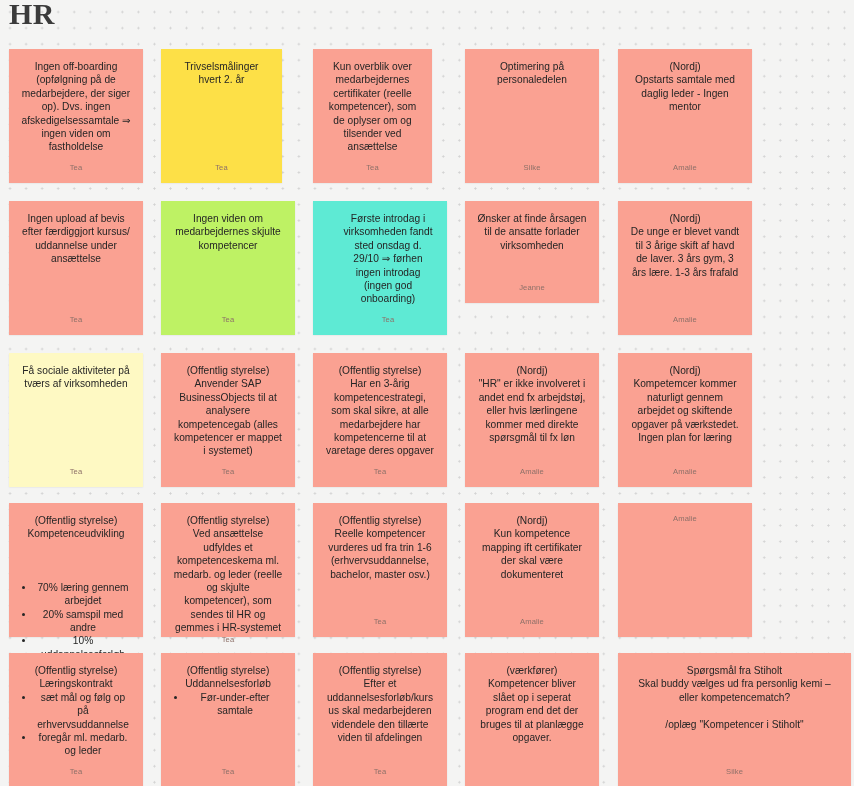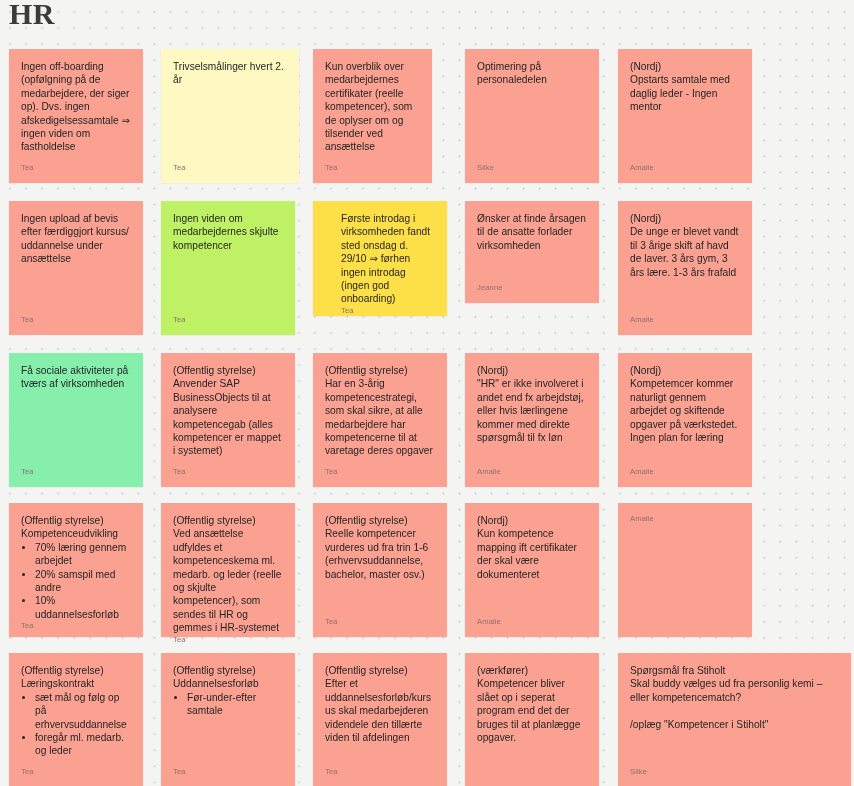--- a/index.html
+++ b/index.html
@@ -36,20 +36,21 @@
     margin: 0;
   }
   .note {
     position: absolute;
     box-sizing: border-box;
     background: #faa192;
     padding: 11px 12px 10px 12px;
     display: flex;
     flex-direction: column;
     box-shadow: 0 0.5px 1.5px rgba(0,0,0,0.10);
+    text-align: center;
   }
   .note-body {
     flex: 1 1 auto;
     font-size: 10.2px;
     line-height: 13.4px;
     color: #252525;
     letter-spacing: 0.01px;
     white-space: pre-wrap;
     word-wrap: break-word;
   }
@@ -77,21 +78,21 @@
 </head>
 <body>
 
 <div id="board">
   <h1 id="board-title">HR</h1>
   <div id="notes-layer">
       <div class="note" style="left: 9px; top: 49px; width: 134px; height: 134px; background: rgb(250, 161, 146);">
         <div class="note-body">Ingen off-boarding (opfølgning på de medarbejdere, der siger op). Dvs. ingen afskedigelsessamtale ⇒ ingen viden om fastholdelse</div>
         <div class="note-author" style="color: rgb(141, 112, 104);">Tea</div>
       </div>
-      <div class="note" style="left: 161px; top: 49px; width: 138px; height: 134px; background: #fef9c3;">
+      <div class="note" style="left: 161px; top: 49px; width: 121px; height: 134px; background: #fde047;">
         <div class="note-body">Trivselsmålinger hvert 2. år</div>
         <div class="note-author" style="color: rgb(141, 112, 104);">Tea</div>
       </div>
       <div class="note" style="left: 313px; top: 49px; width: 119px; height: 134px; background: rgb(250, 161, 146);">
         <div class="note-body">Kun overblik over medarbejdernes certifikater (reelle kompetencer), som de oplyser om og tilsender ved ansættelse</div>
         <div class="note-author" style="color: rgb(141, 112, 104);">Tea</div>
       </div>
       <div class="note" style="left: 465px; top: 49px; width: 134px; height: 134px; background: rgb(250, 161, 146);">
         <div class="note-body">Optimering på personaledelen</div>
         <div class="note-author" style="color: rgb(141, 112, 104);">Silke</div>
@@ -102,34 +103,34 @@
         <div class="note-author" style="color: rgb(141, 112, 104);">Amalie</div>
       </div>
       <div class="note" style="left: 9px; top: 201px; width: 134px; height: 134px; background: rgb(250, 161, 146);">
         <div class="note-body">Ingen upload af bevis efter færdiggjort kursus/ uddannelse under ansættelse</div>
         <div class="note-author" style="color: rgb(141, 112, 104);">Tea</div>
       </div>
       <div class="note" style="left: 161px; top: 201px; width: 134px; height: 134px; background: #bef264;">
         <div class="note-body">Ingen viden om medarbejdernes skjulte kompetencer</div>
         <div class="note-author" style="color: rgb(141, 112, 104);">Tea</div>
       </div>
-      <div class="note" style="left: 313px; top: 201px; width: 134px; height: 115px; background: #fde047; padding-left: 28px;">
+      <div class="note" style="left: 313px; top: 201px; width: 134px; height: 134px; background: #5eead4; padding-left: 28px;">
         <div class="note-body">Første introdag i virksomheden fandt sted onsdag d. 29/10 ⇒ førhen ingen introdag (ingen god onboarding)</div>
         <div class="note-author" style="color: rgb(141, 112, 104);">Tea</div>
       </div>
       <div class="note" style="left: 465px; top: 201px; width: 134px; height: 102px; background: rgb(250, 161, 146);">
         <div class="note-body">Ønsker at finde årsagen til de ansatte forlader virksomheden</div>
         <div class="note-author" style="color: rgb(141, 112, 104);">Jeanne</div>
       </div>
       <div class="note" style="left: 618px; top: 201px; width: 134px; height: 134px; background: rgb(250, 161, 146);">
         <div class="note-body">(Nordj)
 De unge er blevet vandt til 3 årige skift af havd de laver. 3 års gym, 3 års lære. 1-3 års frafald</div>
         <div class="note-author" style="color: rgb(141, 112, 104);">Amalie</div>
       </div>
-      <div class="note" style="left: 9px; top: 353px; width: 134px; height: 134px; background: #86efac; gap: 10px;">
+      <div class="note" style="left: 9px; top: 353px; width: 134px; height: 134px; background: #fef9c3; gap: 10px;">
         <div class="note-body">Få sociale aktiviteter på tværs af virksomheden</div>
         <div class="note-author" style="color: rgb(141, 112, 104);">Tea</div>
       </div>
       <div class="note" style="left: 161px; top: 353px; width: 134px; height: 134px; background: rgb(250, 161, 146);">
         <div class="note-body">(Offentlig styrelse)
 Anvender SAP BusinessObjects til at analysere kompetencegab (alles kompetencer er mappet i systemet)</div>
         <div class="note-author" style="color: rgb(141, 112, 104);">Tea</div>
       </div>
       <div class="note" style="left: 313px; top: 353px; width: 134px; height: 134px; background: rgb(250, 161, 146);">
         <div class="note-body">(Offentlig styrelse)
@@ -142,21 +143,21 @@
         <div class="note-author" style="color: rgb(141, 112, 104);">Amalie</div>
       </div>
       <div class="note" style="left: 618px; top: 353px; width: 134px; height: 134px; background: rgb(250, 161, 146);">
         <div class="note-body">(Nordj)
 Kompetemcer kommer naturligt gennem arbejdet og skiftende opgaver på værkstedet. Ingen plan for læring</div>
         <div class="note-author" style="color: rgb(141, 112, 104);">Amalie</div>
       </div>
       <div class="note" style="left: 9px; top: 503px; width: 134px; height: 134px; background: rgb(250, 161, 146);">
         <div class="note-body" style="flex: 0 0 auto;">(Offentlig styrelse)
 Kompetenceudvikling</div>
-        <ul class="note-list" style="flex: 1 1 auto;">
+        <ul class="note-list" style="flex: 1 1 auto; margin-top: 40px;">
           <li>70% læring gennem arbejdet</li>
           <li>20% samspil med andre</li>
           <li>10% uddannelsesforløb</li>
         </ul>
         <div class="note-author" style="color: rgb(141, 112, 104);">Tea</div>
       </div>
       <div class="note" style="left: 161px; top: 503px; width: 134px; height: 134px; background: rgb(250, 161, 146);">
         <div class="note-body">(Offentlig styrelse)
 Ved ansættelse udfyldes et kompetenceskema ml. medarb. og leder (reelle og skjulte kompetencer), som sendes til HR og gemmes i HR-systemet</div>
         <div class="note-author" style="color: rgb(141, 112, 104);">Tea</div>

